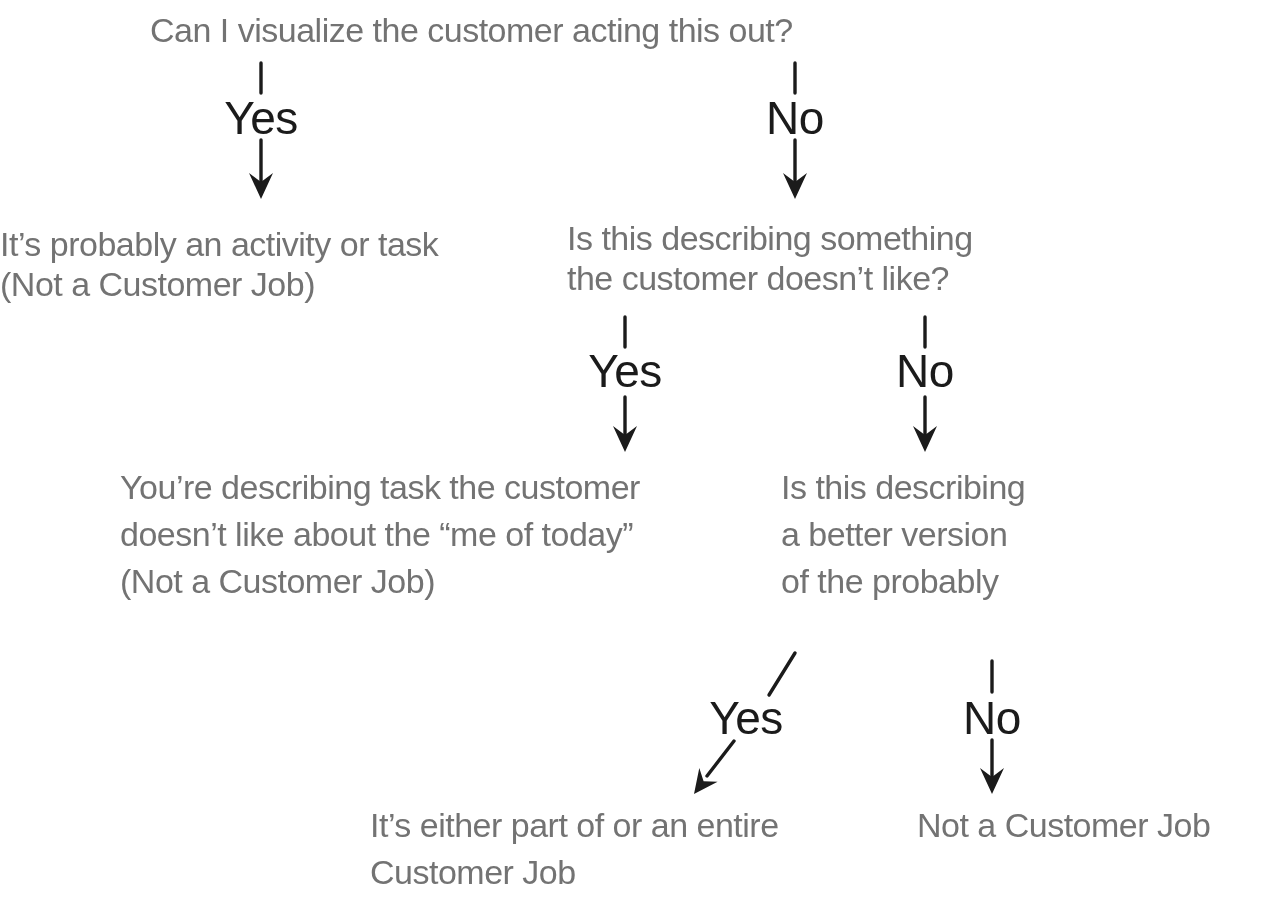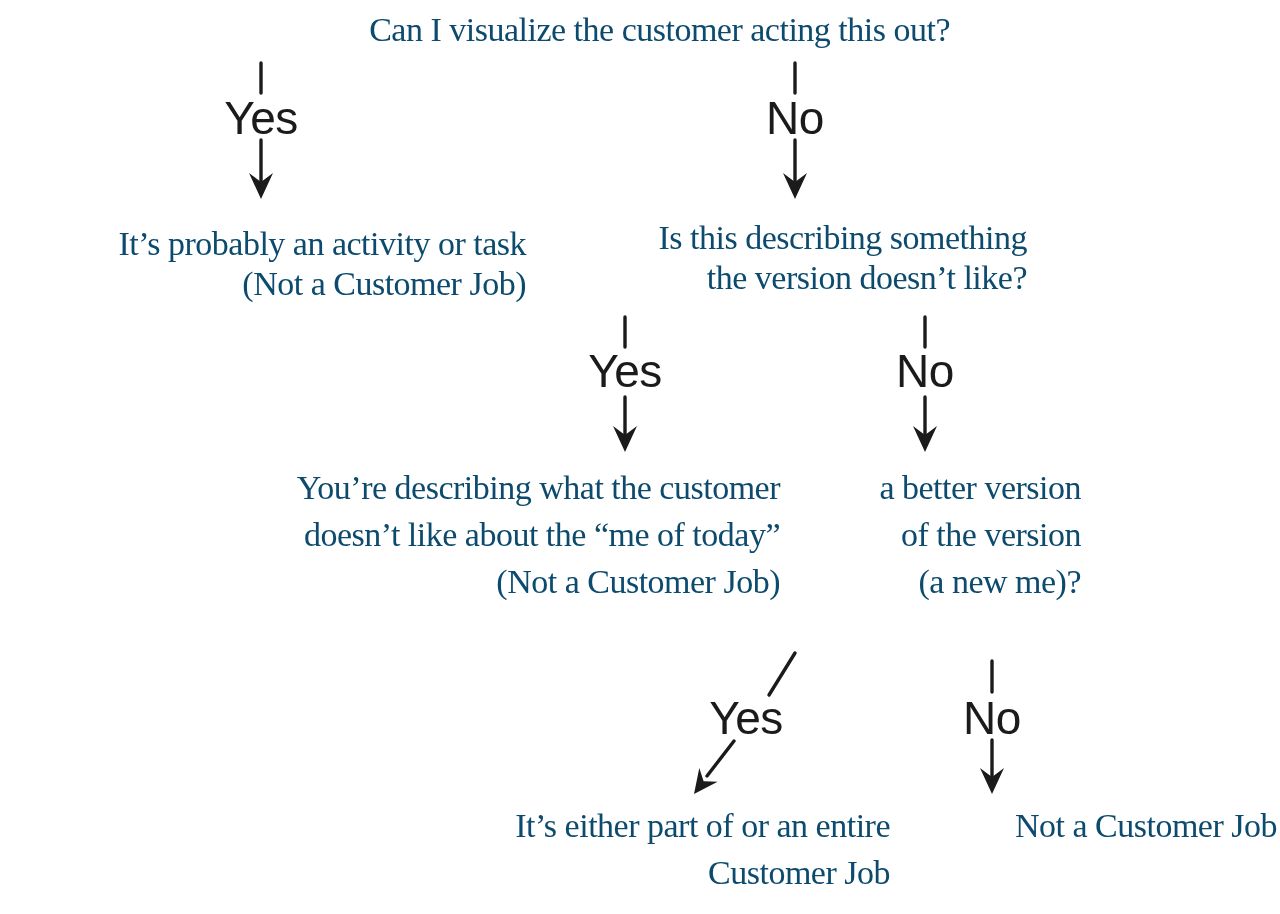--- a/index.html
+++ b/index.html
@@ -26,27 +26,26 @@
     stroke-width: 3.4;
     stroke-linecap: round;
     fill: none;
   }
   #connector-layer polygon {
     fill: #1b1b1b;
     stroke: none;
   }
   .node {
     position: absolute;
-    text-align: right;
+    text-align: left;
     font-size: 34px;
     letter-spacing: -0.5px;
     line-height: 40px;
-    color: #0c4a6e;
+    color: #737373;
     white-space: nowrap;
-    font-family: Liberation Serif, serif;
   }
   .lh47 { line-height: 47px; }
   .edge-label {
     position: absolute;
     width: 120px;
     text-align: center;
     font-size: 46px;
     letter-spacing: -0.5px;
     line-height: 38px;
     color: #1b1b1b;
@@ -92,36 +91,36 @@
   <div class="edge-label" style="left:201px; top:99px;">Yes</div>
   <div class="edge-label" style="left:735px; top:99px;">No</div>
 
   <div class="node" style="left:0px; top:224px; width:526px;">
     <div>It’s probably an activity or task</div>
     <div>(Not a Customer Job)</div>
   </div>
 
   <div class="node" style="left:567px; top:218px; width:460px;">
     <div>Is this describing something</div>
-    <div>the version doesn’t like?</div>
+    <div>the customer doesn’t like?</div>
   </div>
 
   <div class="edge-label" style="left:565px; top:352px;">Yes</div>
   <div class="edge-label" style="left:865px; top:352px;">No</div>
 
   <div class="node lh47" style="left:120px; top:464px; width:660px;">
-    <div>You’re describing what the customer</div>
+    <div>You’re describing task the customer</div>
     <div>doesn’t like about the “me of today”</div>
     <div>(Not a Customer Job)</div>
   </div>
 
   <div class="node lh47" style="left:781px; top:464px; width:300px;">
+    <div>Is this describing</div>
     <div>a better version</div>
-    <div>of the version</div>
-    <div>(a new me)?</div>
+    <div>of the probably</div>
   </div>
 
   <div class="edge-label" style="left:686px; top:699px;">Yes</div>
   <div class="edge-label" style="left:932px; top:699px;">No</div>
 
   <div class="node lh47" style="left:370px; top:802px; width:520px;">
     <div>It’s either part of or an entire</div>
     <div>Customer Job</div>
   </div>
 

